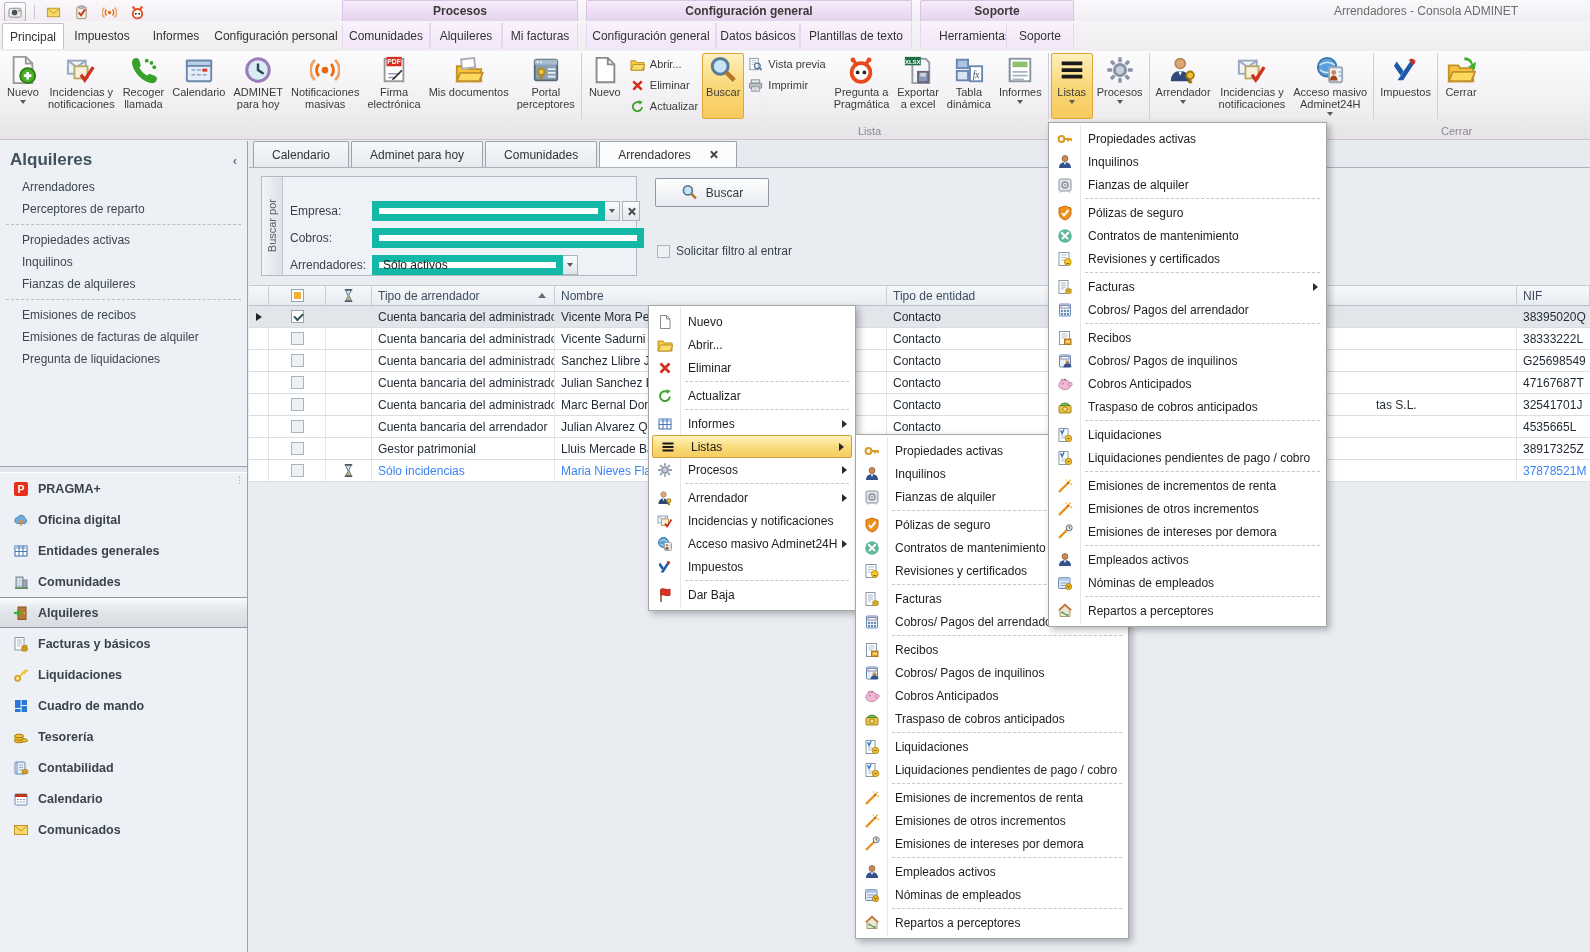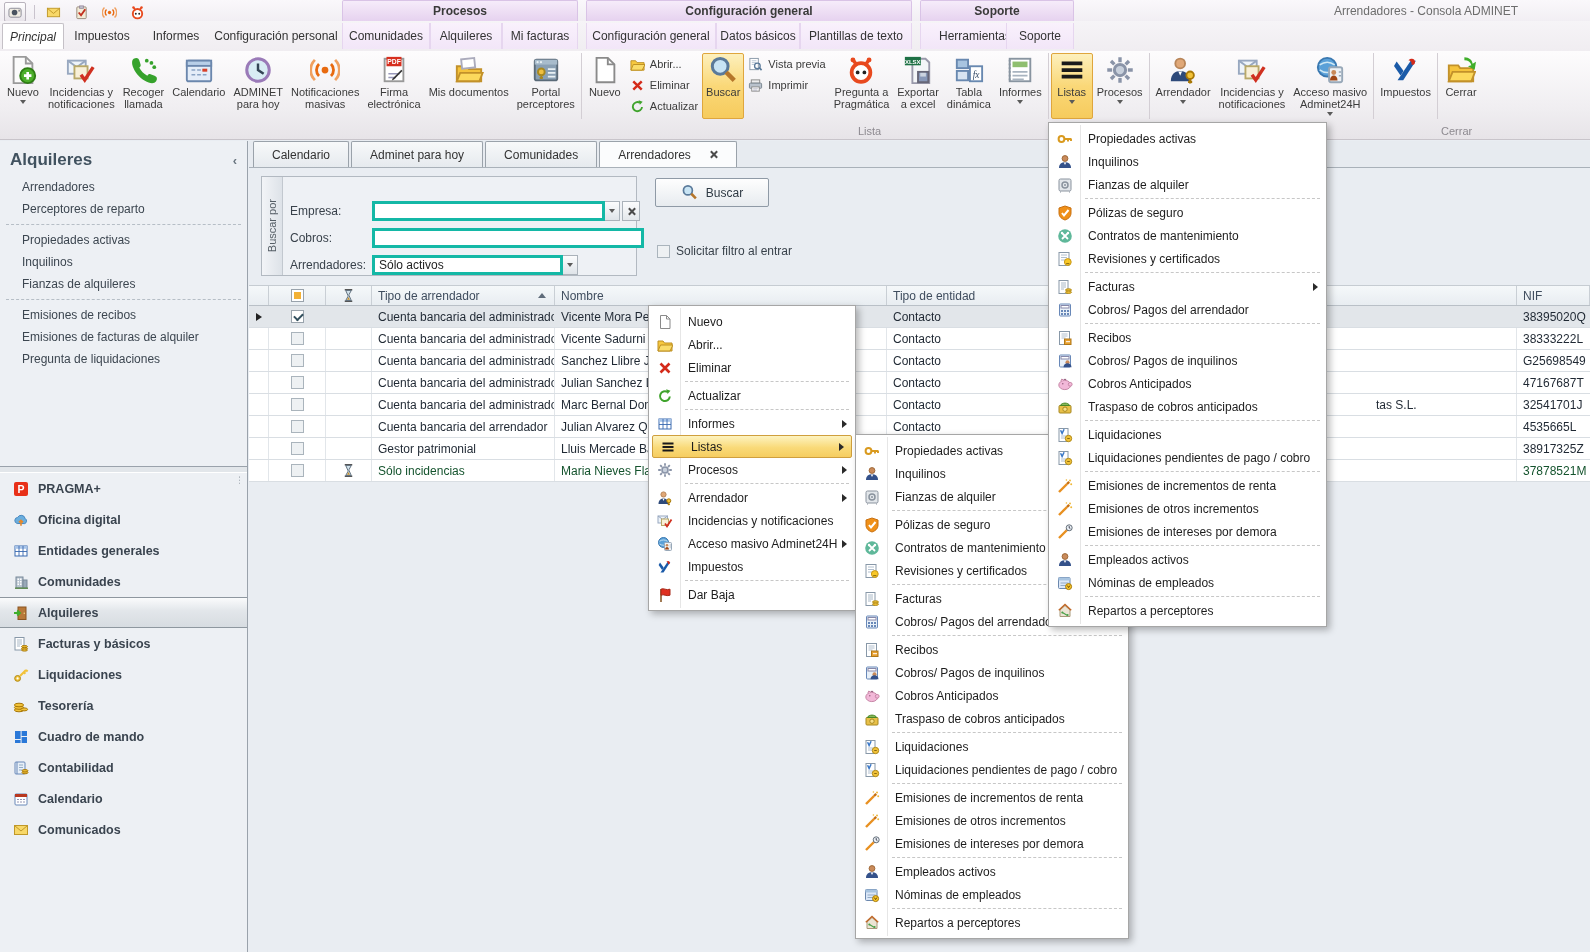--- a/index.html
+++ b/index.html
@@ -55,21 +55,21 @@
   .xmark::before,.xmark::after{content:"";position:absolute;left:4px;top:0;width:2px;height:9px;background:#4b4b4b;}
   .xmark::before{transform:rotate(45deg);}  .xmark::after{transform:rotate(-45deg);}
 
   
   #filterzone{position:absolute;left:249px;top:168px;right:0;height:117px;background:#e9edf2;}
   #fpanel{position:absolute;left:12px;top:8px;width:376px;height:100px;border:1px solid #b2b9c1;background:#eef1f5;box-sizing:border-box;}
   #fstrip{position:absolute;left:0;top:0;bottom:0;width:20px;background:linear-gradient(90deg,#f2f4f7,#dde2e8);border-right:1px solid #c2c8cf;display:flex;align-items:center;justify-content:center;}
   #fstrip span{writing-mode:vertical-rl;transform:rotate(180deg);font-size:11px;color:#555e66;}
   .frow{position:absolute;left:28px;display:flex;align-items:center;}
   .flabel{width:82px;font-size:12px;color:#39424b;}
-  .ftext{height:20px;background:#fff;border:3px solid #14b8a6;box-sizing:border-box;font-size:12px;padding:0 4px;display:flex;align-items:center;color:#222;}
+  .ftext{height:20px;background:#fff;border:7px solid #14b8a6;box-sizing:border-box;font-size:12px;padding:0 4px;display:flex;align-items:center;color:#222;}
   .fcombo-btn{width:15px;height:20px;border:1px solid #aab2ba;border-left:none;background:linear-gradient(#fbfcfd,#dfe4e9);display:flex;align-items:center;justify-content:center;box-sizing:border-box;}
   .fclear{width:18px;height:20px;border:1px solid #aab2ba;margin-left:2px;background:linear-gradient(#fbfcfd,#e4e8ec);display:flex;align-items:center;justify-content:center;box-sizing:border-box;}
   #btn-buscar{position:absolute;left:406px;top:10px;width:112px;height:27px;border:1px solid #8f9aa6;border-radius:2px;background:linear-gradient(#fefefe,#e7ebef);display:flex;align-items:center;justify-content:center;gap:8px;font-size:12px;color:#2f3a44;}
   #chk-row{position:absolute;left:408px;top:76px;display:flex;align-items:center;gap:6px;font-size:12px;color:#39424b;}
   .cb{width:13px;height:13px;background:#fff;border:1px solid #99a3ac;box-sizing:border-box;position:relative;display:inline-block;}
   .cb.soft{background:#eef1f3;border-color:#aab4bc;}
   .cb.checked::after{content:"";position:absolute;left:2px;top:2px;width:7px;height:4px;border-left:2px solid #33505e;border-bottom:2px solid #33505e;transform:rotate(-45deg);}
   .cb.partial::after{content:"";position:absolute;left:2px;top:2px;right:2px;bottom:2px;background:#f2b136;}
 
   
@@ -82,21 +82,21 @@
   .col-ind{width:20px;padding-left:0;justify-content:center;}
   .col-cb{width:57px;padding-left:0;justify-content:center;}
   .col-ic{width:46px;padding-left:0;justify-content:center;}
   .col-tipo{width:183px;position:relative;}
   .col-nom{width:332px;}
   .col-ent{width:162px;}
   .col-com{width:468px;}
   .col-nif{flex:1;border-right:none;}
   .sort-asc{position:absolute;right:8px;width:0;height:0;border-left:4px solid transparent;border-right:4px solid transparent;border-bottom:5px solid #5f6c7a;}
   .row-arrow{width:0;height:0;border-left:6px solid #222;border-top:4px solid transparent;border-bottom:4px solid transparent;}
-  .red .g-cell{color:#14532d;}
+  .red .g-cell{color:#3b82f6;}
 
   
   .menu{position:absolute;background:#fff;border:1px solid #a6a6a6;box-shadow:3px 3px 7px rgba(0,0,0,.28);padding:4px 1px;box-sizing:border-box;z-index:40;}
   .menu::before{content:"";position:absolute;left:31px;top:2px;bottom:2px;width:1px;background:#e6e6e6;}
   .mi{height:23px;display:flex;align-items:center;position:relative;}
   .mi .mic{width:30px;display:flex;justify-content:center;z-index:1;}
   .mi .mlabel{font-size:12px;color:#1d1d1d;padding-left:8px;white-space:nowrap;}
   .mi .mi-arrow{position:absolute;right:7px;width:0;height:0;border-left:5px solid #2a2a2a;border-top:4px solid transparent;border-bottom:4px solid transparent;}
   .mi.hl{background:linear-gradient(#fdf3c0,#f9da79 55%,#f6cd60);border:1px solid #cf9f3e;border-radius:2px;margin:0 2px;height:21px;}
   .msep{border-top:1px dashed #c7c7c7;margin:2px 5px 2px 35px;}
@@ -162,21 +162,21 @@
       </div>
     <div id="win-title">Arrendadores - Consola ADMINET</div>
   </div>
   <div id="ctx-heads">
       <div class="ctx-head" style="left: 342px; width: 236px;">Procesos</div>
       <div class="ctx-head" style="left: 586px; width: 326px;">Configuración general</div>
       <div class="ctx-head" style="left: 920px; width: 154px;">Soporte</div>
     </div>
 
   <div id="tabsrow">
-      <div class="rtab active" style="left: 2px; width: 62px; font-style: italic;">Principal</div>
+      <div class="rtab active" style="left: 2px; width: 62px;">Principal</div>
       <div class="rtab" style="left: 64px; width: 76px;">Impuestos</div>
       <div class="rtab" style="left: 140px; width: 72px;">Informes</div>
       <div class="rtab" style="left: 212px; width: 128px;">Configuración personal</div>
       <div class="rtab ctx" style="left: 342px; width: 88px;">Comunidades</div>
       <div class="rtab ctx" style="left: 430px; width: 72px;">Alquileres</div>
       <div class="rtab ctx" style="left: 502px; width: 76px;">Mi facturas</div>
       <div class="rtab ctx" style="left: 586px; width: 130px;">Configuración general</div>
       <div class="rtab ctx" style="left: 716px; width: 84px;">Datos básicos</div>
       <div class="rtab ctx" style="left: 800px; width: 112px;">Plantillas de texto</div>
       <div class="rtab ctx" style="left: 920px; width: 110px;">Herramientas</div>
@@ -602,42 +602,42 @@
               <circle cx="4.6" cy="11.4" r="2.9" fill="#f2c238" stroke="#b08a18"></circle>
               <circle cx="4.6" cy="11.4" r="1.1" fill="#fff"></circle>
               <path d="M7 9l6-6M13 3l1.6 1.6M10.8 5.2l1.6 1.6" stroke="#f2c238" stroke-width="2.1"></path>
             </svg>
           </span>
           <span>Liquidaciones</span>
         </div>
         <div class="sb-nav">
           <span class="ic" style="width:16px;height:16px">
             <svg viewBox="0 0 16 16">
+              <g fill="#2a78d8">
+                <rect x="2" y="2" width="5.6" height="8"></rect>
+                <rect x="8.6" y="2" width="5.4" height="5"></rect>
+                <rect x="2" y="11" width="5.6" height="3"></rect>
+                <rect x="8.6" y="8" width="5.4" height="6"></rect>
+              </g>
+            </svg>
+          </span>
+          <span>Cuadro de mando</span>
+        </div>
+        <div class="sb-nav">
+          <span class="ic" style="width:16px;height:16px">
+            <svg viewBox="0 0 16 16">
               <g fill="#f2c238" stroke="#a87808">
                 <ellipse cx="6" cy="12" rx="4.6" ry="1.8"></ellipse>
                 <ellipse cx="6" cy="9.5" rx="4.6" ry="1.8"></ellipse>
                 <ellipse cx="6" cy="7" rx="4.6" ry="1.8"></ellipse>
                 <ellipse cx="11.2" cy="11.4" rx="3.4" ry="1.5"></ellipse>
               </g>
             </svg>
           </span>
           <span>Tesorería</span>
-        </div>
-        <div class="sb-nav">
-          <span class="ic" style="width:16px;height:16px">
-            <svg viewBox="0 0 16 16">
-              <g fill="#2a78d8">
-                <rect x="2" y="2" width="5.6" height="8"></rect>
-                <rect x="8.6" y="2" width="5.4" height="5"></rect>
-                <rect x="2" y="11" width="5.6" height="3"></rect>
-                <rect x="8.6" y="8" width="5.4" height="6"></rect>
-              </g>
-            </svg>
-          </span>
-          <span>Cuadro de mando</span>
         </div>
         <div class="sb-nav">
           <span class="ic" style="width:16px;height:16px">
             <svg viewBox="0 0 16 16">
               <rect x="2" y="2" width="10" height="12" rx="1" fill="#e8f0f8" stroke="#6888b8"></rect>
               <path d="M4 2v12" stroke="#6888b8"></path>
               <path d="M6 5h4M6 7.5h4M6 10h4" stroke="#8aa4c0" stroke-width=".9"></path>
               <ellipse cx="12" cy="12.6" rx="3" ry="1.2" fill="#f2c238" stroke="#a87808"></ellipse>
               <ellipse cx="12" cy="10.8" rx="3" ry="1.2" fill="#f2c238" stroke="#a87808"></ellipse>
             </svg>

